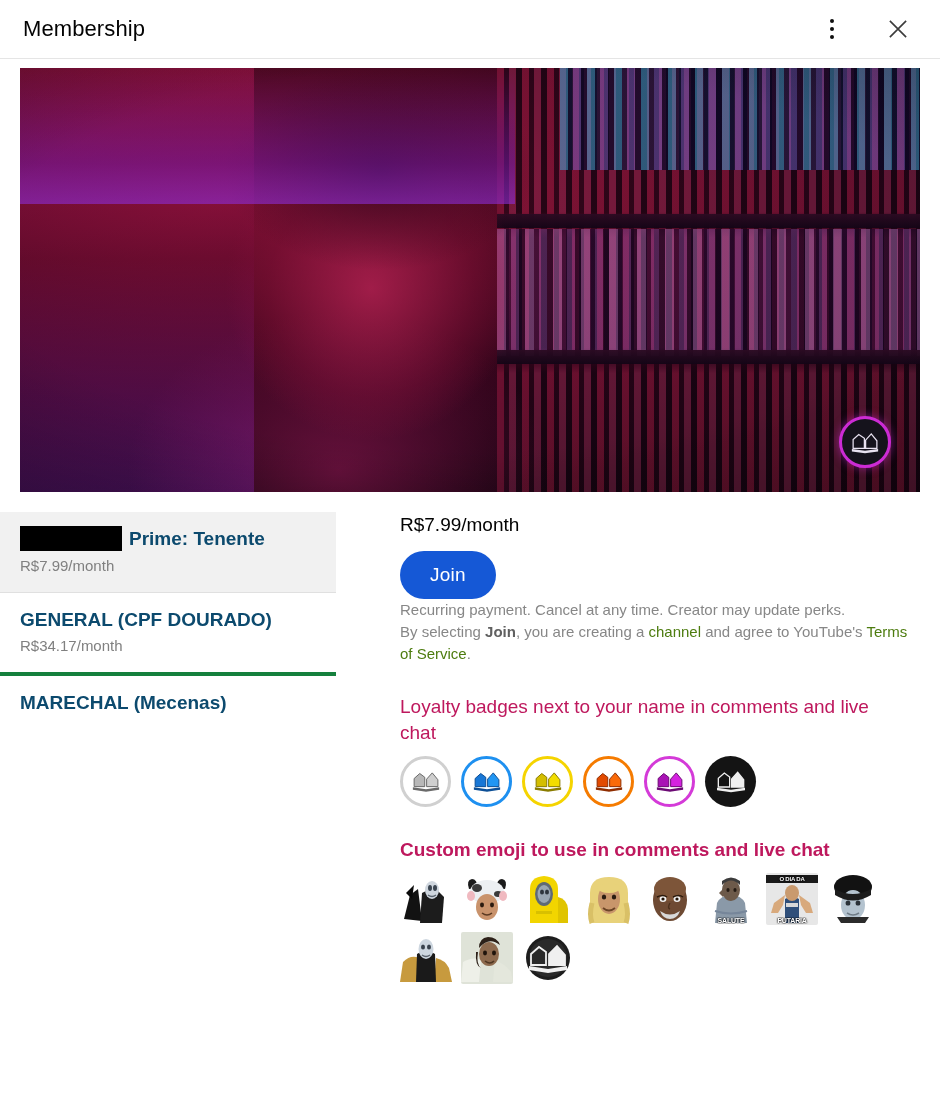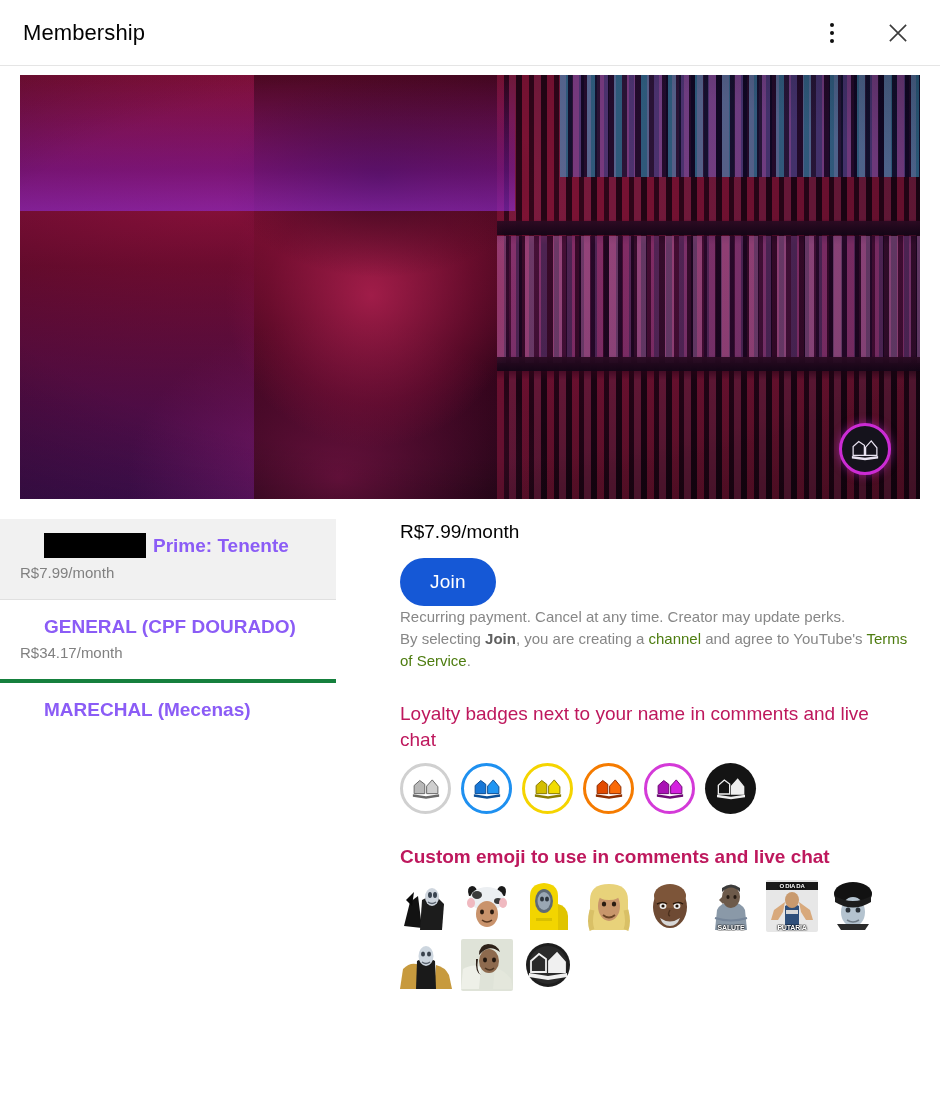--- a/index.html
+++ b/index.html
@@ -11,21 +11,21 @@
     width: 940px;
     height: 1118px;
     font-family: "Liberation Sans", sans-serif;
     color: #030303;
     overflow: hidden;
     position: relative;
   }
 
   
   .dialog-header {
-    height: 66px;
+    height: 59px;
     box-sizing: border-box;
     display: flex;
     align-items: center;
     padding: 0 22px 0 23px;
     border-bottom: 1px solid #e5e5e5;
     background: #fff;
   }
   .dialog-title {
     font-size: 22px;
     font-weight: 400;
@@ -196,25 +196,24 @@
   }
   .tier:last-child { border-bottom: none; }
   .tier.selected {
     background: #f1f1f1;
     border-bottom: 1px solid #e0e0e0;
   }
   .tier-name {
     font-size: 19px;
     font-weight: 700;
     line-height: 1.35;
-    color: #8b5cf6;
+    color: #0c4a6e;
     display: flex;
     flex-wrap: wrap;
     align-items: center;
-    margin-left: 24px;
   }
   .redaction {
     display: inline-block;
     width: 102px;
     height: 25px;
     background: #000;
     margin-right: 7px;
     vertical-align: middle;
   }
   .tier-price {

